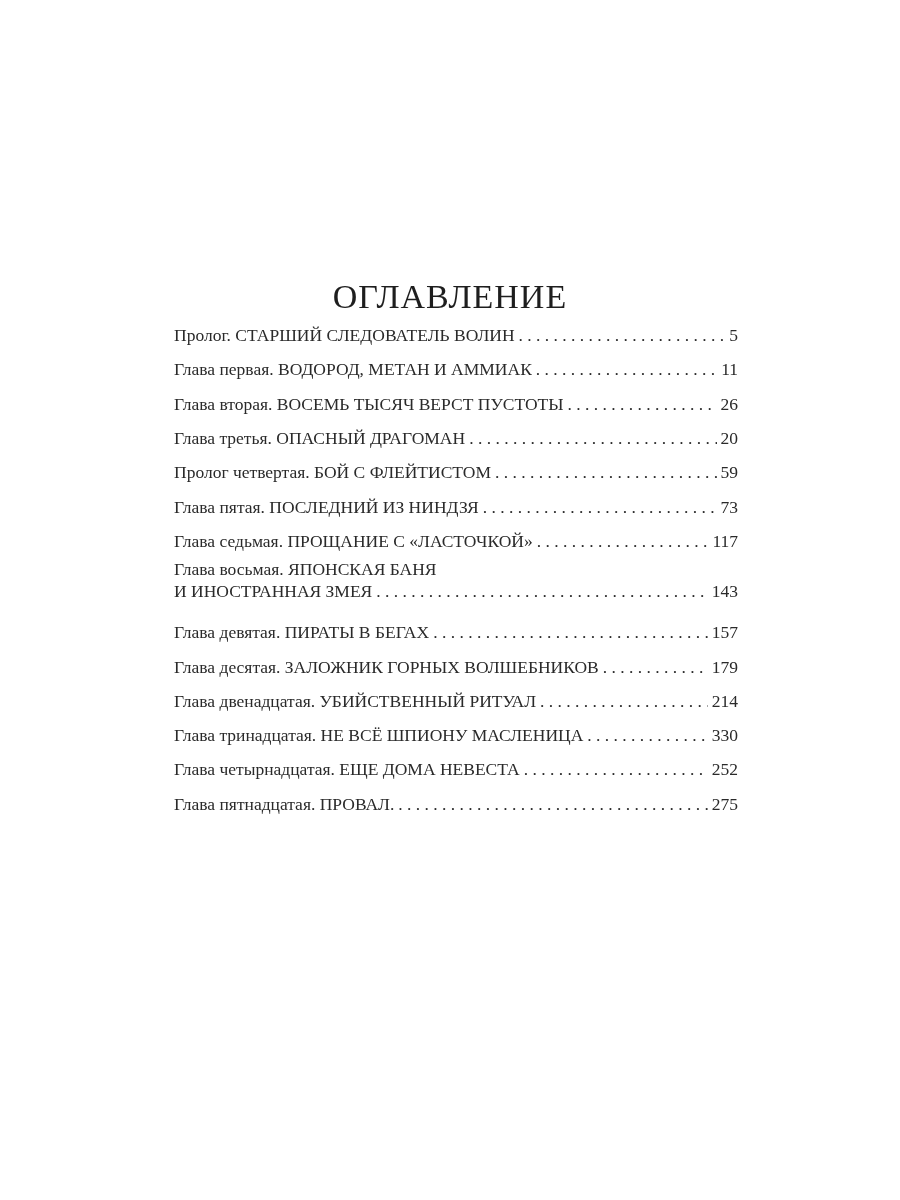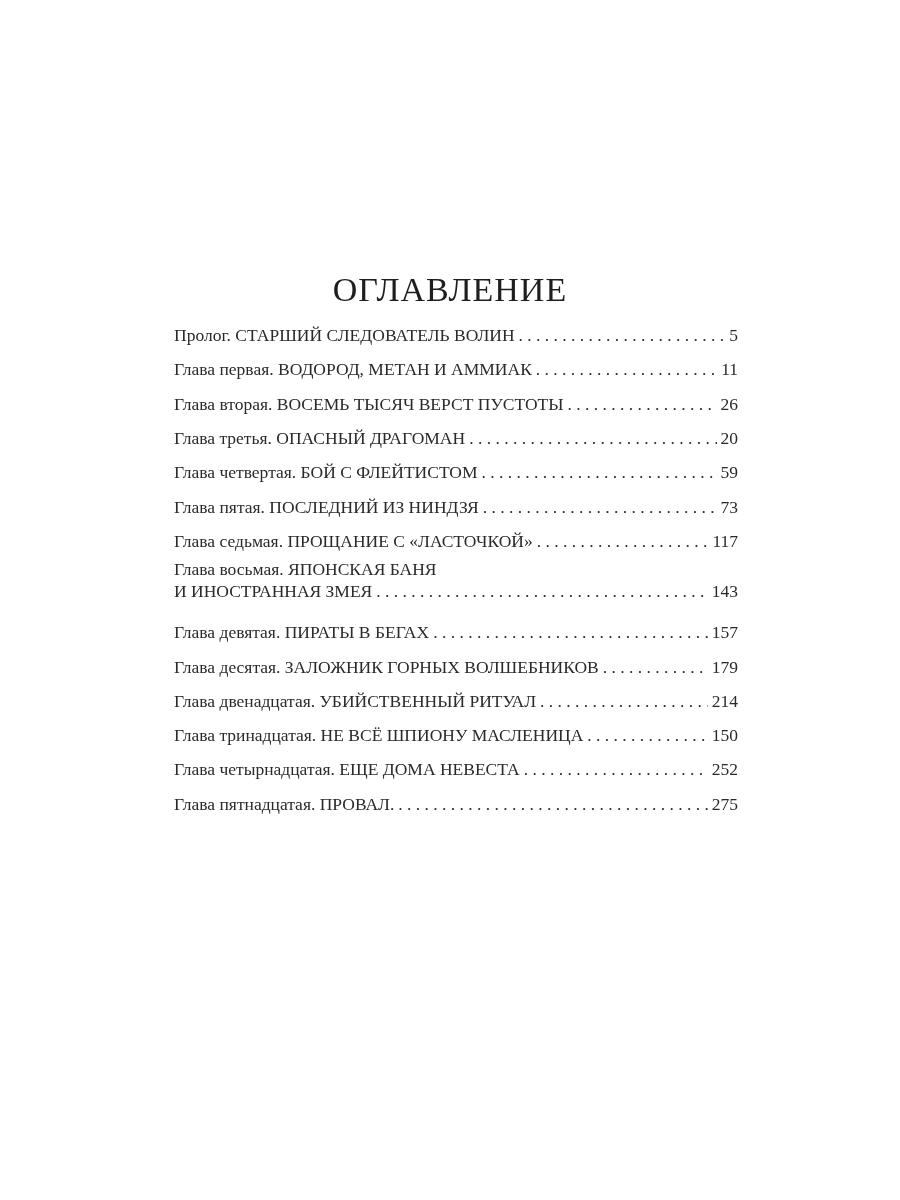--- a/index.html
+++ b/index.html
@@ -16,21 +16,21 @@
       color: #2a2a2a;
     }
     .page {
       position: absolute;
       left: 0; top: 0;
       width: 900px; height: 1200px;
       background: #ffffff;
     }
     .toc-title {
       position: absolute;
-      top: 248px;
+      top: 255px;
       left: 0;
       width: 900px;
       text-align: center;
       font-family: "Liberation Serif", "DejaVu Serif", serif;
       font-size: 34px;
       letter-spacing: 1px;
       color: #1e1e1e;
       font-weight: normal;
     }
     .toc-list {
@@ -107,21 +107,21 @@
       <span class="toc-page">26</span>
     </div>
 
     <div class="toc-entry">
       <span class="toc-text">Глава третья. ОПАСНЫЙ ДРАГОМАН</span>
       <span class="toc-leader"></span>
       <span class="toc-page">20</span>
     </div>
 
     <div class="toc-entry">
-      <span class="toc-text">Глава четвертая. БОЙ С ФЛЕЙТИСТОМ</span>
+      <span class="toc-text">Пролог четвертая. БОЙ С ФЛЕЙТИСТОМ</span>
       <span class="toc-leader"></span>
       <span class="toc-page">59</span>
     </div>
 
     <div class="toc-entry">
       <span class="toc-text">Глава пятая. ПОСЛЕДНИЙ ИЗ НИНДЗЯ</span>
       <span class="toc-leader"></span>
       <span class="toc-page">73</span>
     </div>
 
@@ -158,21 +158,21 @@
 
     <div class="toc-entry">
       <span class="toc-text">Глава двенадцатая. УБИЙСТВЕННЫЙ РИТУАЛ</span>
       <span class="toc-leader"></span>
       <span class="toc-page">214</span>
     </div>
 
     <div class="toc-entry">
       <span class="toc-text">Глава тринадцатая. НЕ ВСЁ ШПИОНУ МАСЛЕНИЦА</span>
       <span class="toc-leader"></span>
-      <span class="toc-page">150</span>
+      <span class="toc-page">330</span>
     </div>
 
     <div class="toc-entry">
       <span class="toc-text">Глава четырнадцатая. ЕЩЕ ДОМА НЕВЕСТА</span>
       <span class="toc-leader"></span>
       <span class="toc-page">252</span>
     </div>
 
     <div class="toc-entry">
       <span class="toc-text">Глава пятнадцатая. ПРОВАЛ.</span>

